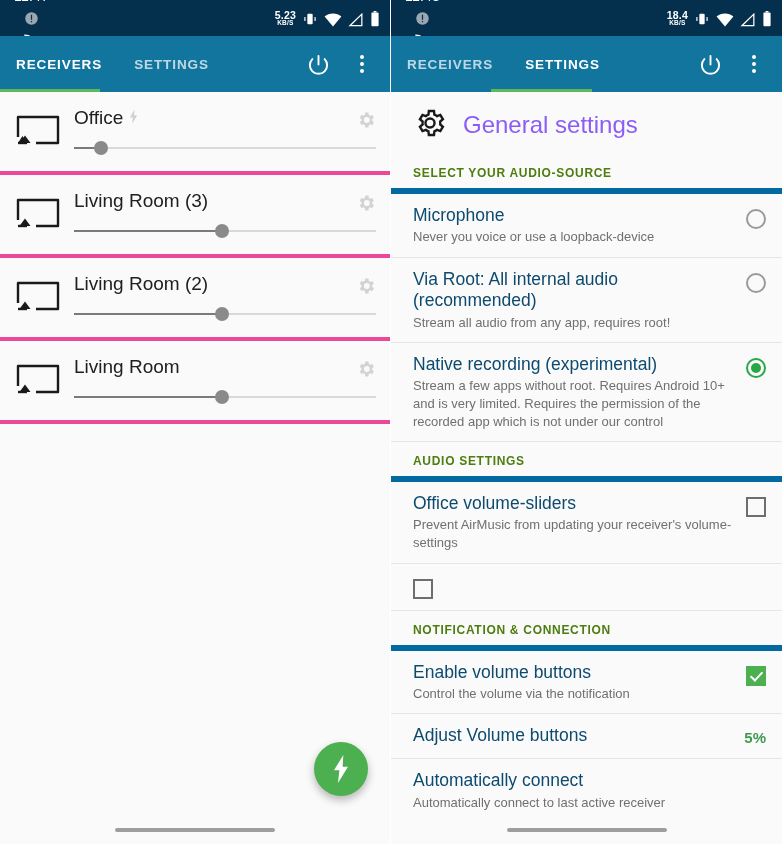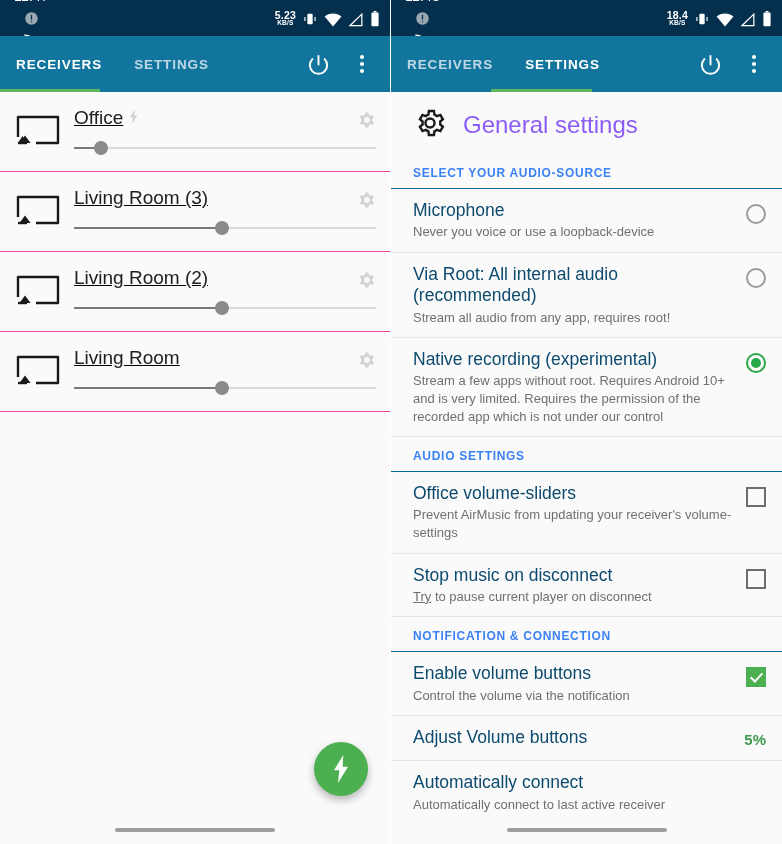--- a/index.html
+++ b/index.html
@@ -40,23 +40,22 @@
   .appbar-actions { margin-left: auto; display: flex; align-items: center; gap: 4px; padding-right: 8px; }
   .iconbtn { width: 40px; height: 40px; display: flex; align-items: center; justify-content: center; cursor: pointer; }
   .dots { display: flex; flex-direction: column; gap: 3px; }
   .dots i { width: 4px; height: 4px; border-radius: 50%; background: #fff; display: block; }
   .indicator { position: absolute; bottom: 0; height: 3px; background: #5cb85c; }
 
   
   .list { background: #fafafa; }
   .row {
     display: flex; align-items: flex-start; padding: 14px 14px 16px 14px;
-    border-bottom: 1px solid #ec4899; background: #fafafa; position: relative;
+    border-bottom: 4px solid #ec4899; background: #fafafa; position: relative;
     min-height: 80px;
-    text-decoration: underline;
   }
   .castwrap { width: 56px; padding-top: 4px; flex: 0 0 56px; }
   .rowmain { flex: 1; padding-left: 4px; padding-top: 1px; }
   .rowtitle { font-size: 19px; color: #202020; font-weight: 400; display: flex; align-items: center; gap: 6px; }
   .boltmini { opacity: .18; }
   .slider { margin-top: 12px; position: relative; height: 14px; }
   .track { position: absolute; top: 6px; left: 0; right: 0; height: 2px; background: #d9d9d9; }
   .fill { position: absolute; top: 6px; left: 0; height: 2px; background: #7a7a7a; }
   .thumb { position: absolute; top: 0; width: 14px; height: 14px; border-radius: 50%; background: #8a8a8a; transform: translateX(-7px); }
   .gear-right { position: absolute; right: 14px; top: 18px; opacity: .28; cursor: pointer; }
@@ -67,22 +66,22 @@
     width: 54px; height: 54px; border-radius: 50%;
     background: #4caf50; display: flex; align-items: center; justify-content: center;
     box-shadow: 0 4px 8px rgba(0,0,0,.28); cursor: pointer;
   }
 
   
   .settings { background: #fafafa; height: 752px; overflow: hidden; }
   .settings-header { display: flex; align-items: center; gap: 16px; padding: 14px 16px 10px 22px; }
   .settings-title { font-size: 24px; color: #8b5cf6; }
   .section-label {
-    font-size: 12px; font-weight: 700; color: #3b82f6; letter-spacing: .7px;
-    padding: 12px 16px 8px 22px; border-bottom: 1px solid #0369a1;
+    font-size: 12px; font-weight: 700; color: #4d7c0f; letter-spacing: .7px;
+    padding: 12px 16px 8px 22px; border-bottom: 6px solid #0369a1;
   }
   .srow {
     display: flex; align-items: flex-start; padding: 11px 16px 11px 22px;
     border-bottom: 1px solid #e6e6e6; position: relative;
   }
   .srow .text { flex: 1; padding-right: 14px; }
   .srow .t { font-size: 17.5px; color: #0c4a6e; line-height: 1.22; }
   .srow .s { font-size: 13px; color: #707070; line-height: 1.35; margin-top: 2px; }
   .srow .s u { text-decoration: underline; }
   .srow .val { font-size: 15px; color: #3f9a4f; font-weight: 700; padding-top: 3px; }
@@ -429,24 +428,20 @@
         <div class="text">
           <div class="t">Office volume-sliders</div>
           <div class="s">Prevent AirMusic from updating your receiver's volume-settings</div>
         </div>
         <div class="ctrl">
             <span class="cbox"></span>
           </div>
       </div>
 
       <div class="srow">
-        <div class="text">
-          <div class="t">Stop music on disconnect</div>
-          <div class="s"><u>Try</u><span> to pause current player on disconnect</span></div>
-        </div>
         <div class="ctrl">
             <span class="cbox"></span>
           </div>
       </div>
 
       <div class="section-label">NOTIFICATION &amp; CONNECTION</div>
 
       <div class="srow">
         <div class="text">
           <div class="t">Enable volume buttons</div>

